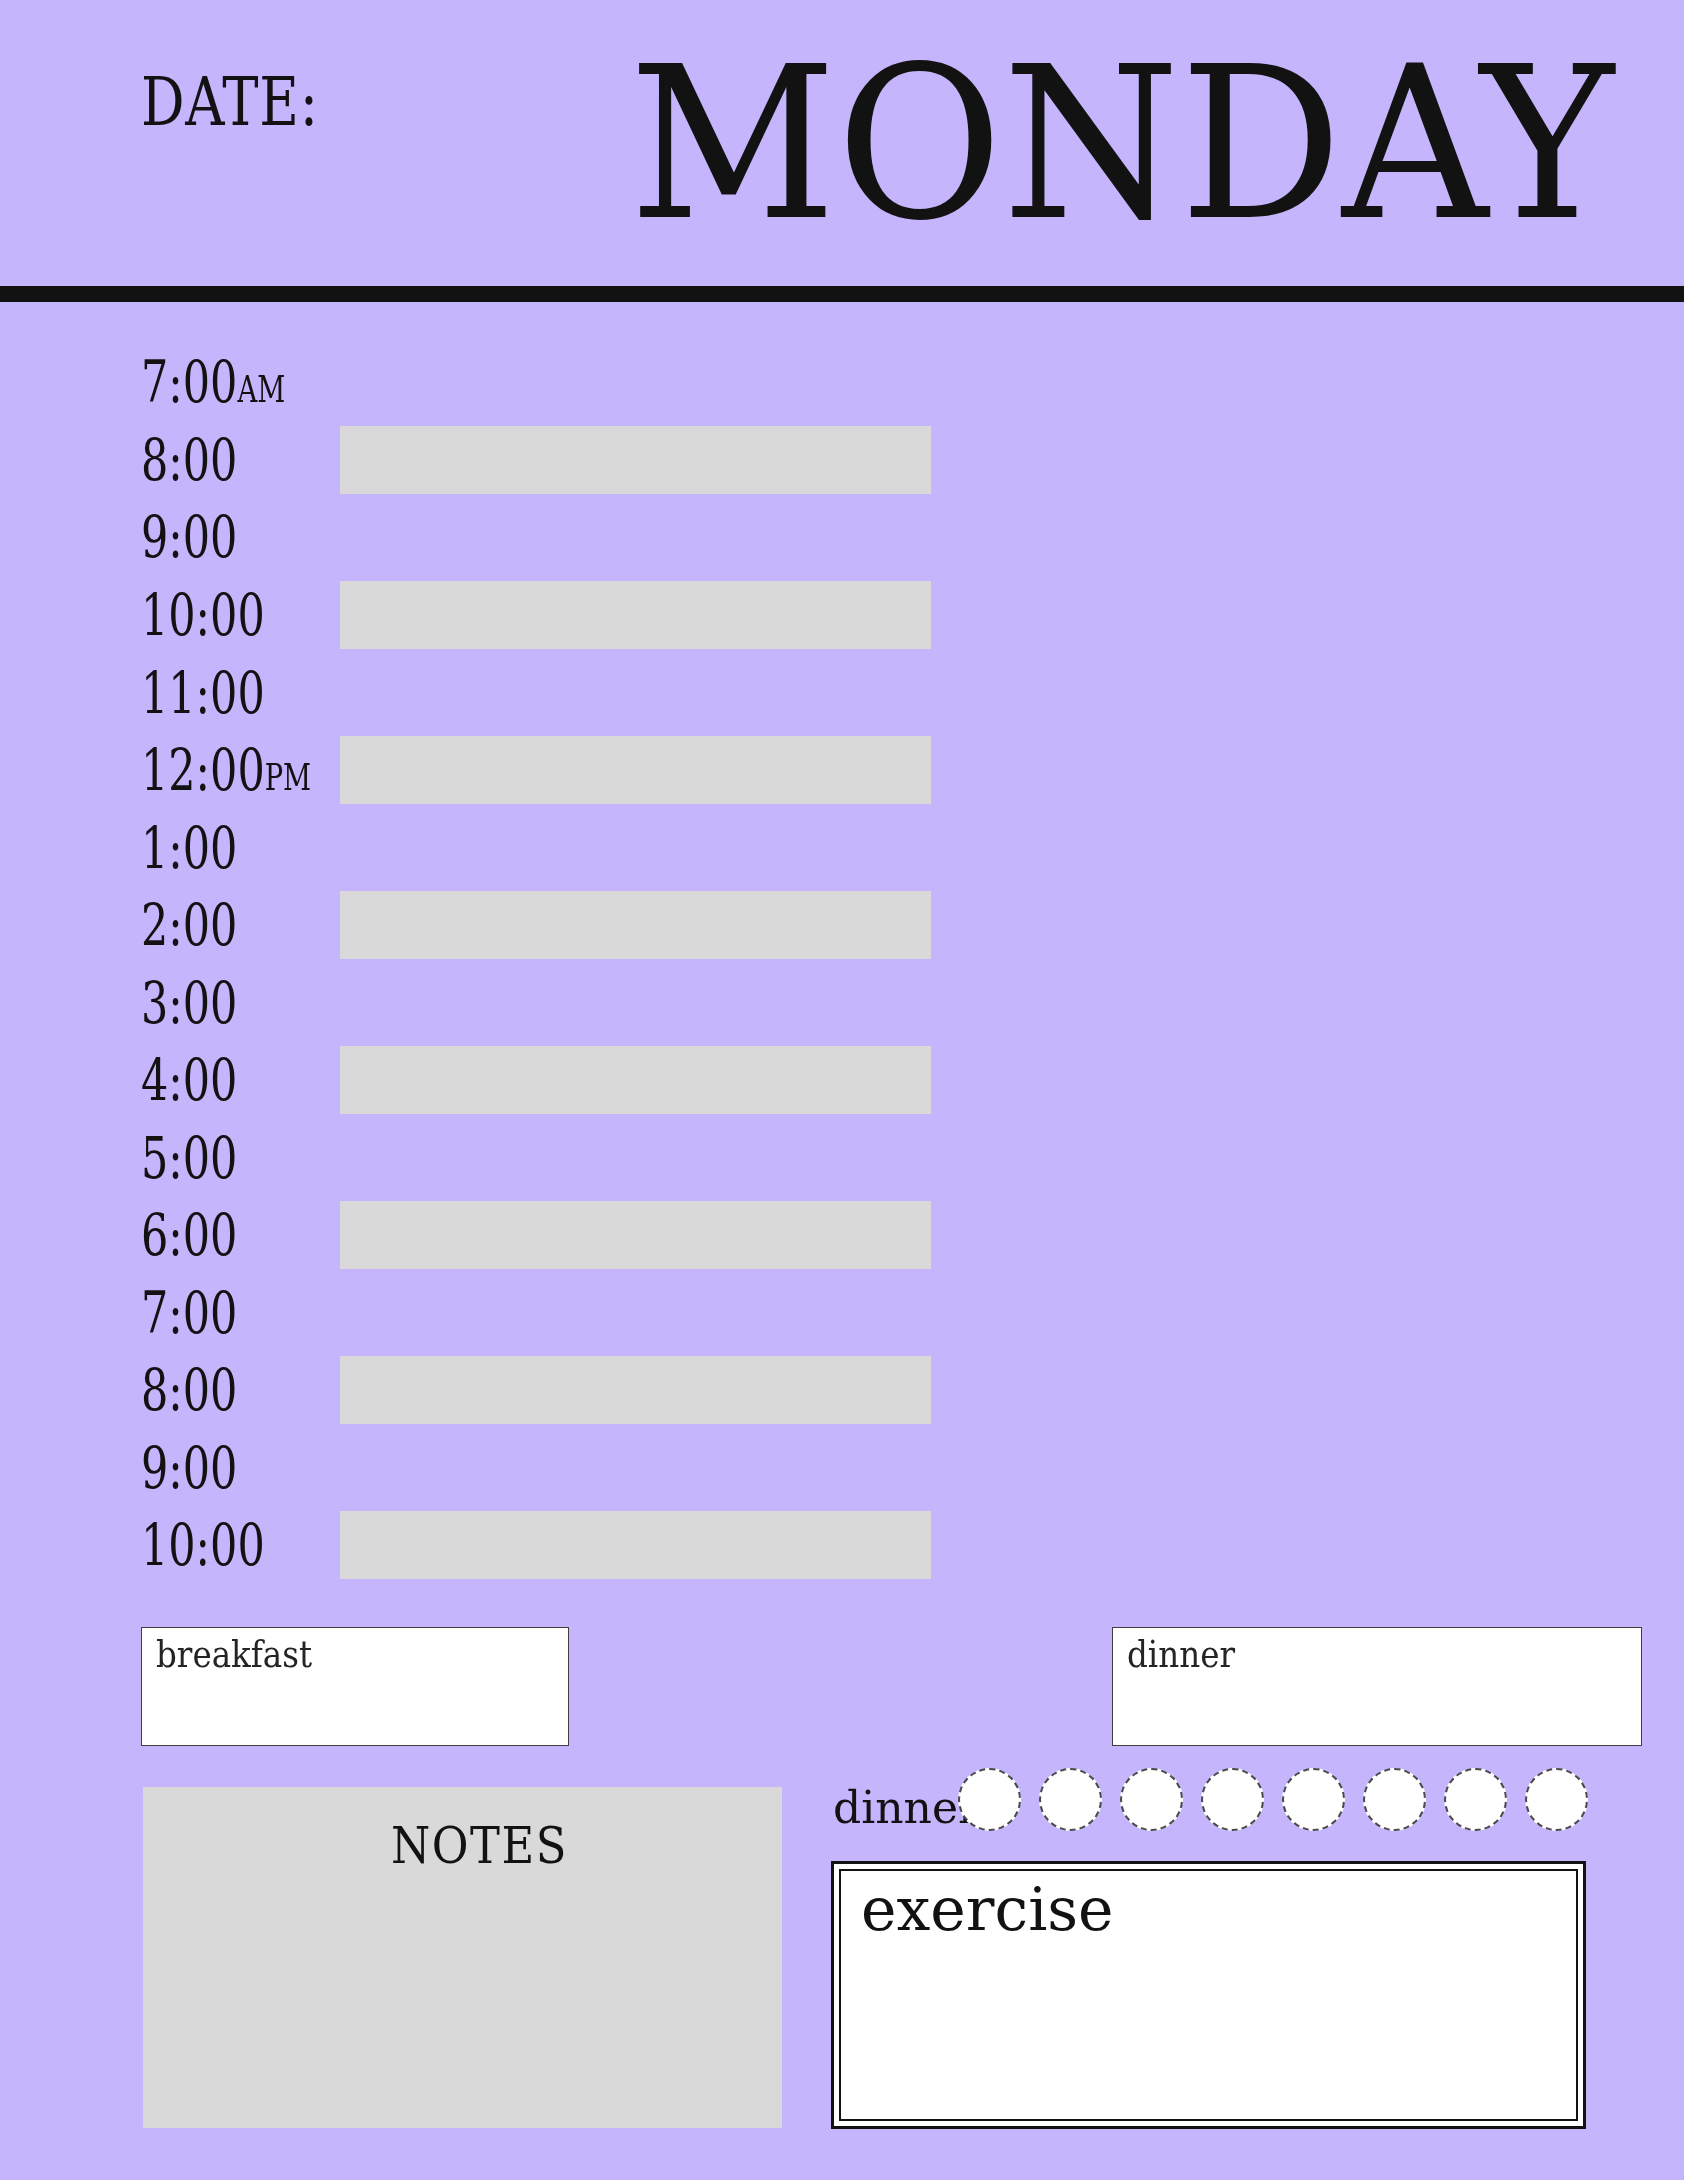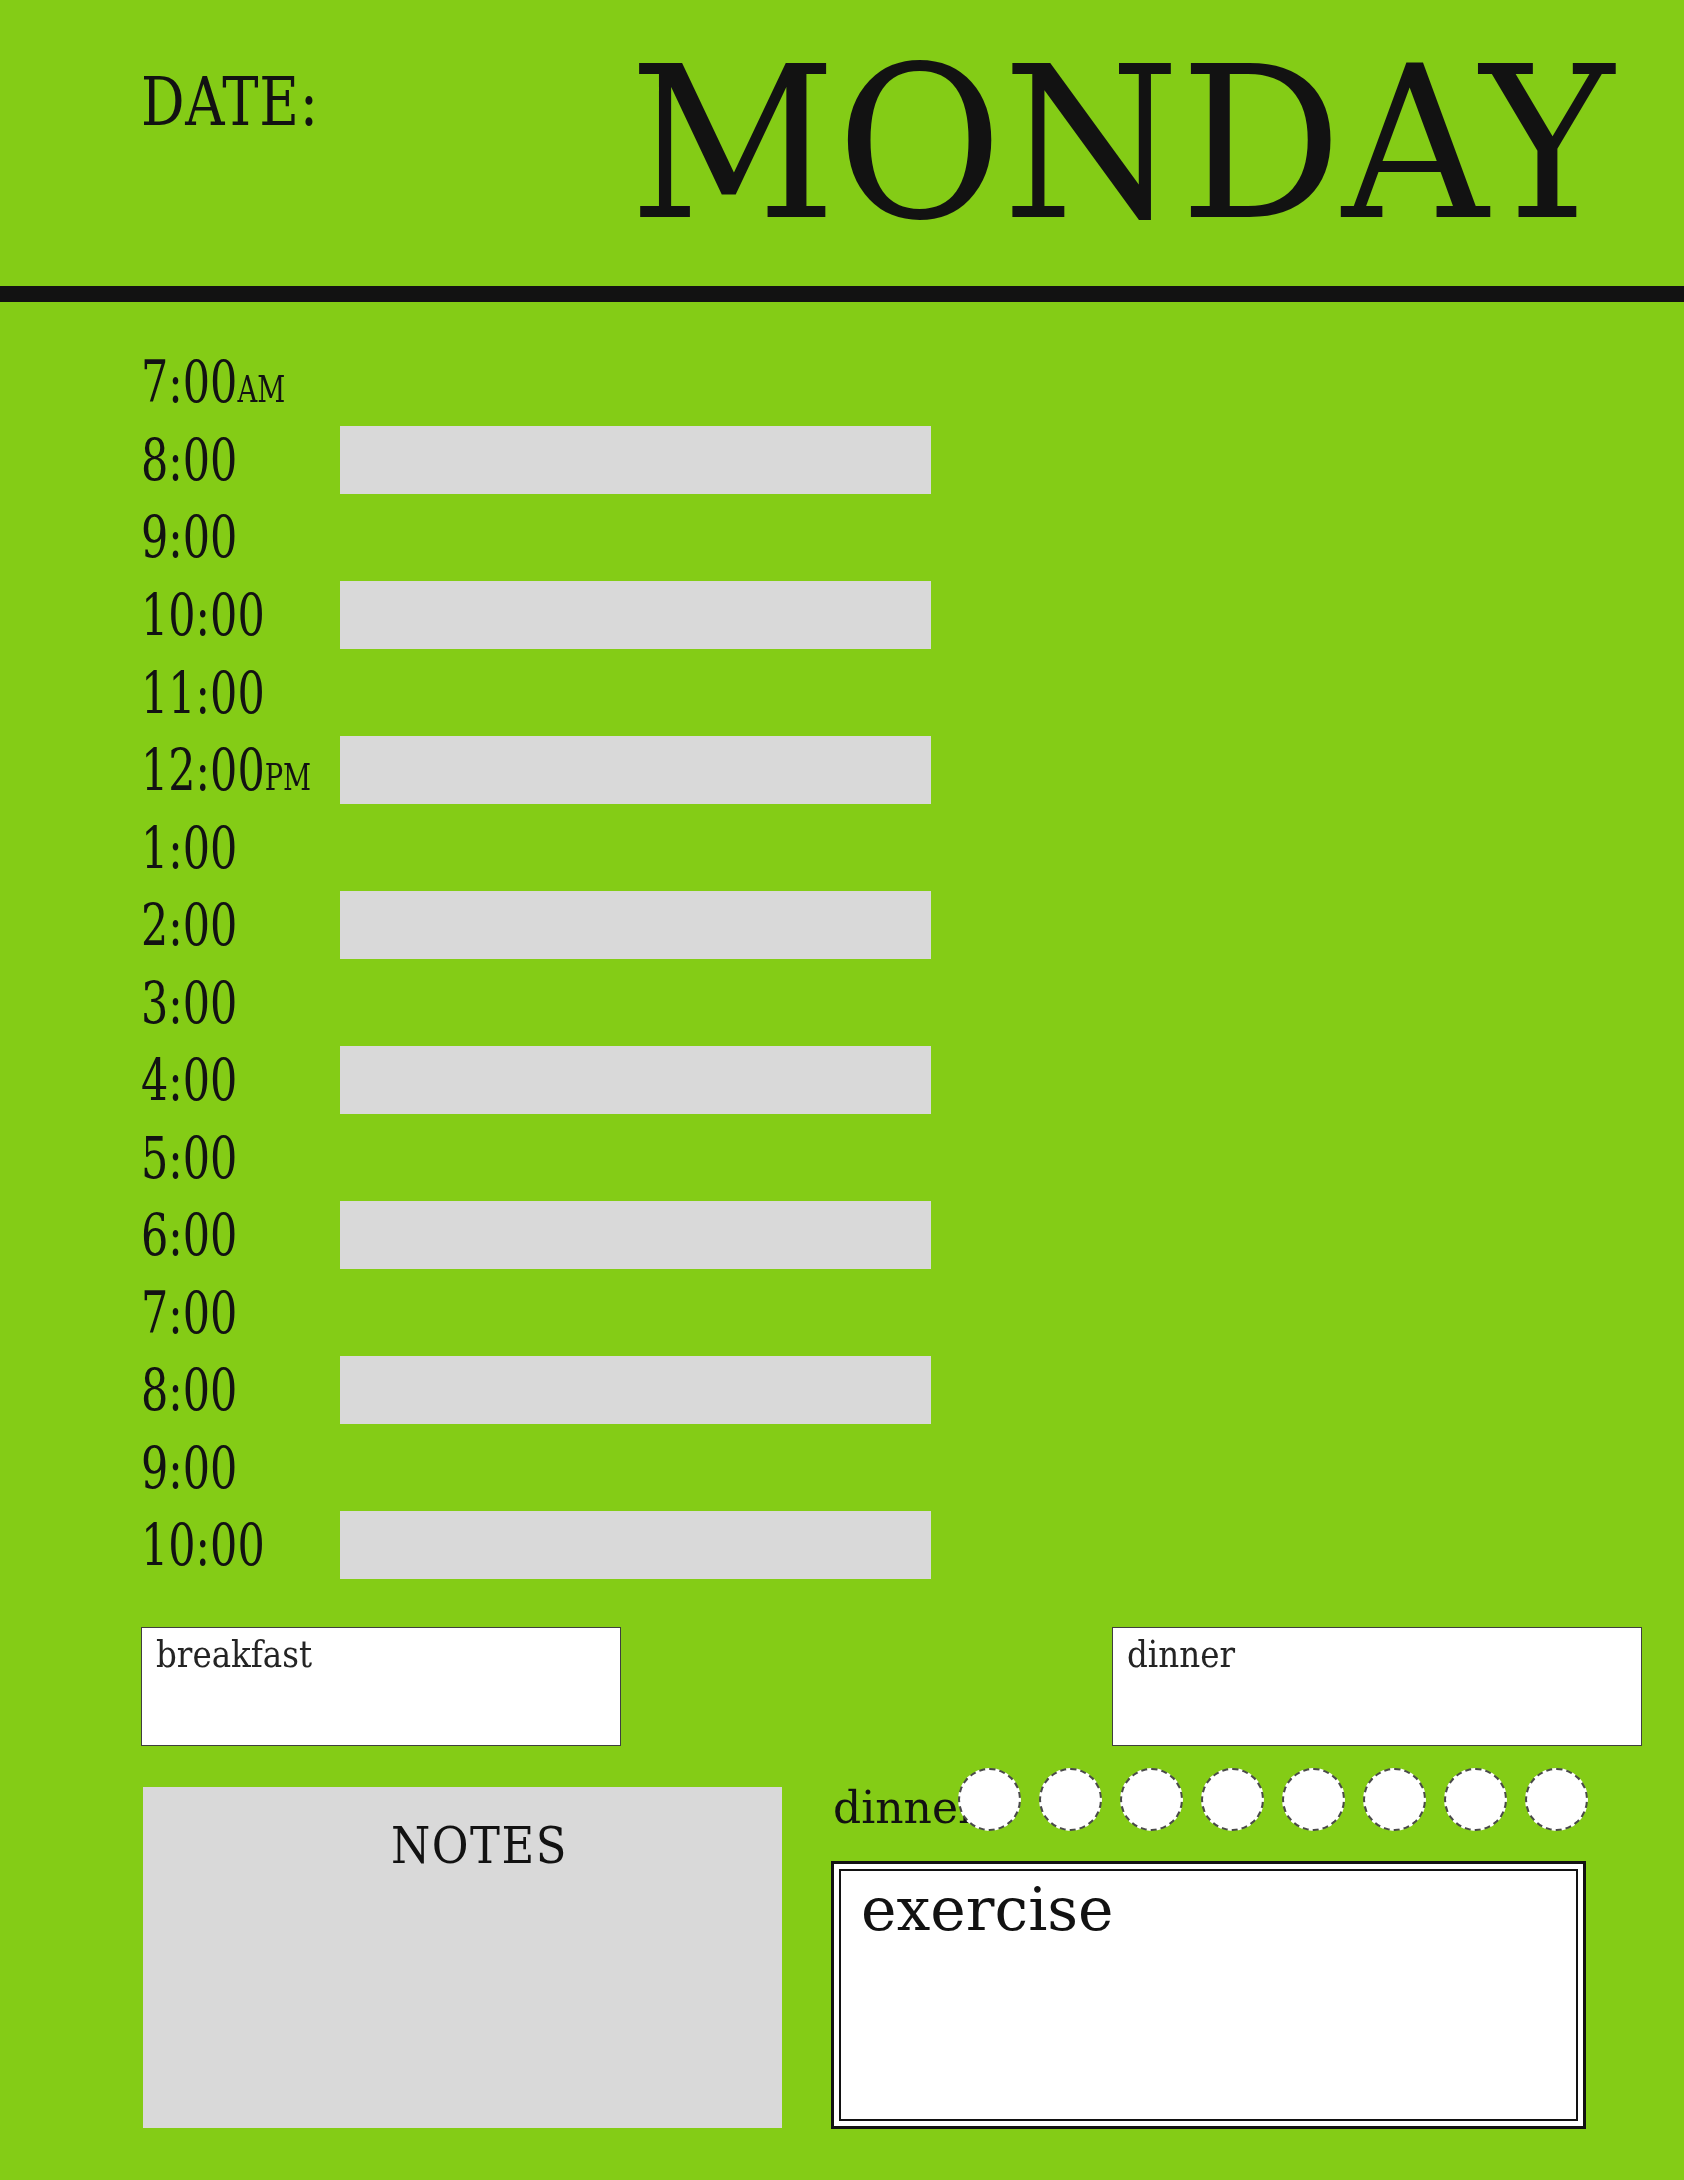--- a/index.html
+++ b/index.html
@@ -1,18 +1,18 @@
 <!DOCTYPE html>
 <html style="--ink: #121212; --shade: #d9d9d9; --meal-border: #3f3f3f; --circle-dash: #4a4a4a;font-size:13.6px"><head>
 <meta charset="utf-8">
 <style>
   * { margin:0; padding:0; box-sizing:border-box; }
   html,body { background:#ffffff; }
   .page {
-    position:relative; width:1685px; height:2181px; background:#84cc16;
+    position:relative; width:1685px; height:2181px; background:#c4b5fd;
     font-family:"DejaVu Serif","Liberation Serif",serif;
     color:var(--ink,#121212); overflow:hidden;
   }
   .date-label {
     position:absolute; left:141px; top:68px; font-size:68px; line-height:1;
     letter-spacing:0.9px; transform:scaleX(.80); transform-origin:0 50%;
     white-space:nowrap;
   }
   .day-title {
     position:absolute; left:629px; top:39px; font-size:211px; line-height:1;
@@ -36,21 +36,21 @@
     letter-spacing:1.7px; white-space:nowrap;
   }
 
   .todo-box { position:absolute; left:961px; top:1020px; width:627px; height:572px; background:var(--shade,#d9d9d9); }
   .todo-title {
     display:inline-block; margin:13.6px 0 0 31px; font-size:53px; letter-spacing:1.7px;
     transform:scaleX(.88); transform-origin:0 0; white-space:nowrap;
   }
 
   .meal-box { position:absolute; top:1627px; height:119px; border:1.7px solid var(--meal-border,#3f3f3f); background:#fff; }
-  .meal-breakfast { left:141px; width:480px; }
+  .meal-breakfast { left:141px; width:428px; }
   .meal-lunch     { left:634px; width:468px; }
   .meal-dinner    { left:1112px; width:530px; }
   .meal-label { display:inline-block; margin:5.1px 0 0 13.6px; font-size:37px; color:#242424; transform:scaleX(.88); transform-origin:0 0; }
 
   .notes-box { position:absolute; left:143px; top:1787px; width:639px; height:341px; background:var(--shade,#d9d9d9); text-align:center;padding-left:34px; }
   .notes-title { display:inline-block; margin-top:29px; font-size:51px; letter-spacing:1.7px; transform:scaleX(.88); }
 
   .water-label { position:absolute; left:833px; top:1784px; font-size:44px; line-height:1.1; }
   .water-circle {
     position:absolute; top:1768px; width:63px; height:63px; border-radius:50%;

